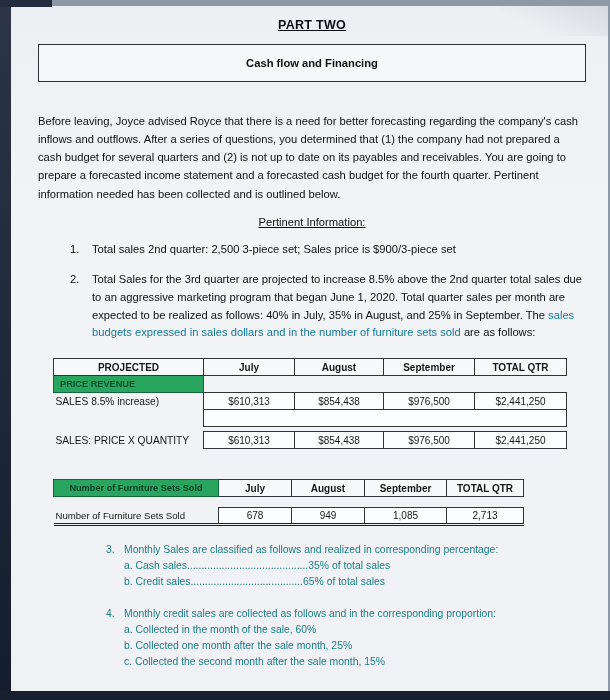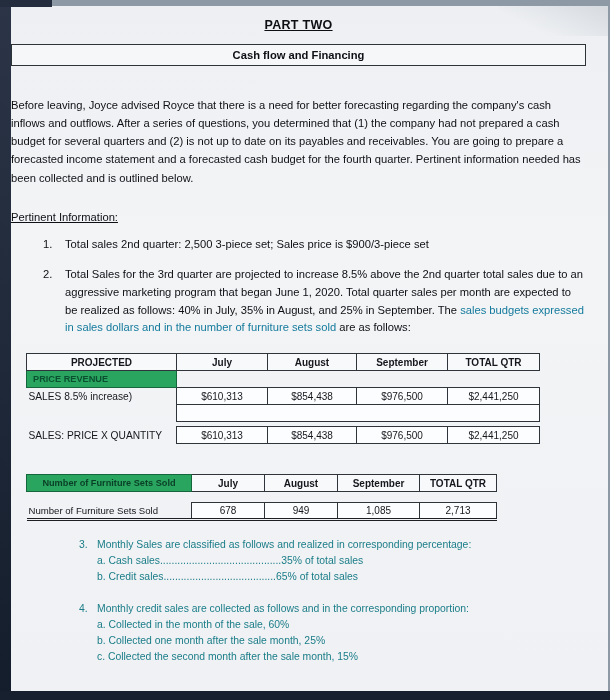--- a/index.html
+++ b/index.html
@@ -11,32 +11,32 @@
     overflow:hidden;
     color:#111318;
   }
   .edge-left  { position:absolute; left:0; top:0; width:11px; height:100%;
                 background:linear-gradient(180deg,#2b3547 0%,#1d2737 60%,#141d2b 100%); z-index:4; }
   .edge-bottom{ position:absolute; left:0; bottom:0; width:100%; height:9px; background:#16202f; z-index:5; }
   .corner-tl  { position:absolute; top:0; left:0; width:52px; height:7px; background:#232d3d; z-index:6; }
   .paper {
     position:absolute; left:11px; top:6px; width:597px; height:685px;
     background:linear-gradient(180deg,#edeff2 0%,#f3f4f6 35%,#f0f1f4 100%);
-    z-index:2; padding:8px 22px 0 0;
+    z-index:2; padding:8px 22px 0 27px;
   }
   .shade-tr { position:absolute; right:0; top:0; width:110px; height:30px;
               background:linear-gradient(205deg,#c6cdd4 0%, rgba(198,205,212,0) 70%); opacity:.6; }
 
   .title { text-align:center; font-size:12.5px; font-weight:bold; text-decoration:underline;
            letter-spacing:.3px; color:#0d0f14; margin-top:4px; }
-  .boxhdr { margin-top:12px; border:1.6px solid #2e3338; height:22px; background:#f6f7f9;
+  .boxhdr { margin-top:12px; border:1.6px solid #2e3338; height:38px; background:#f6f7f9;
             display:flex; align-items:center; justify-content:center;
             font-size:11.2px; font-weight:bold; color:#0d0f14; }
   p.body { margin-top:30px; font-size:11.2px; line-height:1.62; color:#0e1014; }
-  .subhead { margin-top:24px; font-size:11.2px; text-decoration:underline; color:#0e1014; }
+  .subhead { margin-top:13px; font-size:11.2px; text-decoration:underline; color:#0e1014;text-align:center; }
 
   .li { display:flex; margin-top:13px; margin-left:32px; font-size:11.2px; line-height:1.58; color:#0e1014; }
   .li .num { width:22px; flex:none; }
   .li .litext { flex:1; padding-right:2px; }
   .hl { color:#137a9c; }
 
   table { border-collapse:collapse; table-layout:fixed; }
   td { font-size:10px; color:#15171c; height:17px; vertical-align:middle; overflow:hidden; white-space:nowrap; }
   .t1 { margin:16px 0 0 15px; }
   .t2 { margin:30px 0 0 15px; }

